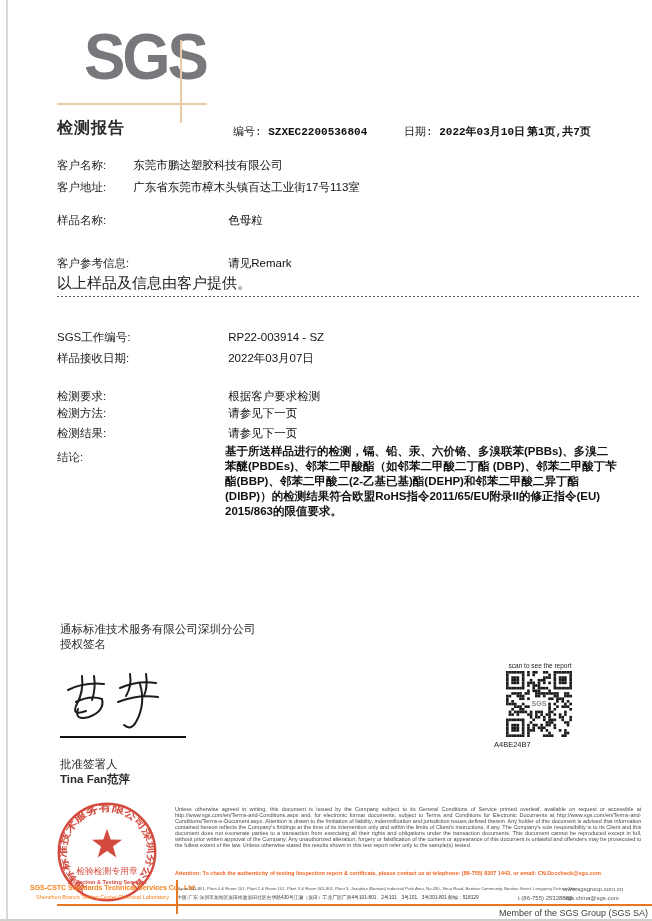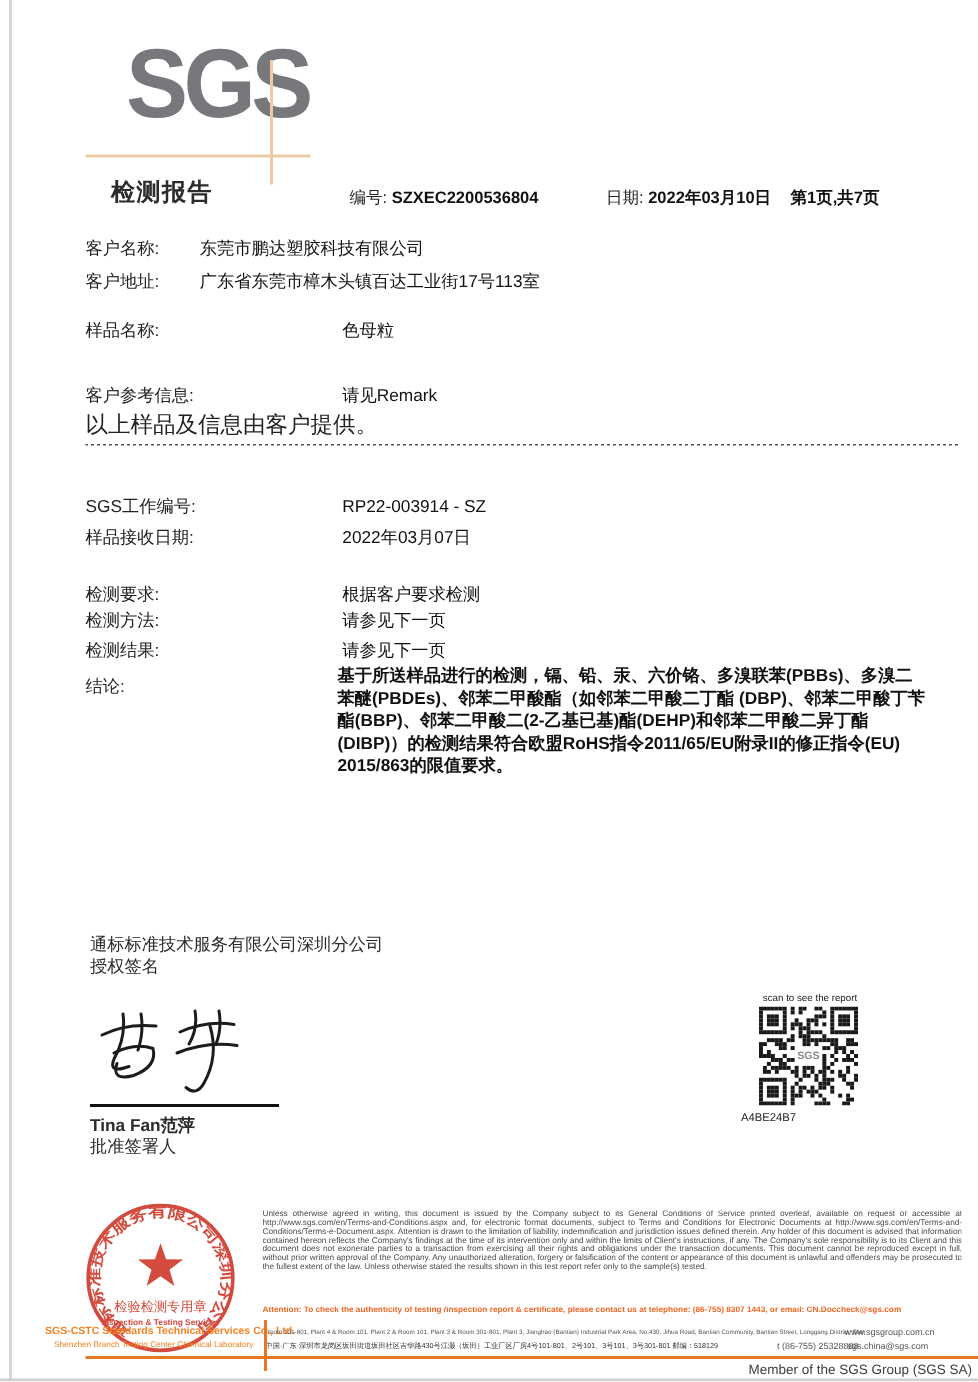--- a/index.html
+++ b/index.html
@@ -7,41 +7,41 @@
   .page{position:relative;width:652px;height:921px;background:#ffffff;overflow:hidden;}
   .abs{position:absolute;}
   
   .edge-left{left:6px;top:0;width:2px;height:921px;background:#d9d9d5;}
   .edge-bottom{left:0;bottom:0;width:652px;height:2px;background:#cfcfcb;}
   
   .logo{left:84px;top:26px;font-size:62px;font-weight:bold;color:#77787b;letter-spacing:-3px;line-height:1;transform:scaleY(1.05);}
   .crop-h{left:57px;top:103px;width:150px;height:2px;background:#eccba6;}
   .crop-v{left:180px;top:40px;width:2px;height:83px;background:#eccba6;}
   
-  .title{left:74px;top:118px;font-size:16px;font-weight:bold;letter-spacing:1px;}
-  .hrow{top:124px;font-size:11px;}
+  .title{left:57px;top:118px;font-size:16px;font-weight:bold;letter-spacing:1px;}
+  .hrow{top:124px;font-size:11px;font-family:Liberation Mono, monospace;}
   .hlabel{font-weight:normal;color:#222;}
   .hval{font-weight:bold;color:#111;}
   
   .row{left:57px;font-size:11.5px;white-space:nowrap;}
   .lbl{display:inline-block;color:#222;}
   .lbl.w-client{width:73px;}
   .lbl.w-main{width:168px;}
   .val{font-weight:normal;color:#111;}
   .note{left:57px;font-size:15px;color:#222;}
   .dashline{left:57px;top:296px;width:583px;height:1px;
     background:repeating-linear-gradient(90deg,#555 0 2px,transparent 2px 4px);}
   .conc-lbl{left:57px;top:450px;font-size:11.5px;}
   .conc-text{left:225px;top:444px;width:394px;font-size:11.5px;line-height:15px;font-weight:bold;color:#111;}
   
   .sig-company{left:60px;top:622px;font-size:11.5px;}
   .sig-auth{left:60px;top:637px;font-size:11.5px;}
   .sig-svg{left:62px;top:668px;}
   .sig-line{left:60px;top:736px;width:126px;height:1.5px;background:#111;}
-  .sig-name{left:60px;top:743px;font-size:11.5px;font-weight:bold;}
+  .sig-name{left:60px;top:772px;font-size:11.5px;font-weight:bold;}
   .sig-role{left:60px;top:757px;font-size:11.5px;}
   
   .qr-caption{left:494px;top:662px;width:92px;text-align:center;font-size:6.5px;color:#222;}
   .qr-box{left:506px;top:671px;}
   .qr-code-text{left:494px;top:740px;width:92px;text-align:left;font-size:7.5px;color:#222;}
   
   .stamp{left:56px;top:801px;opacity:.92;}
   .f-company{left:30px;top:884px;font-size:7px;color:#f58220;font-weight:bold;white-space:nowrap;}
   .f-lab{left:36px;top:894px;font-size:5.5px;color:#f58220;white-space:nowrap;}
   .scaler{transform-origin:0 0;}

